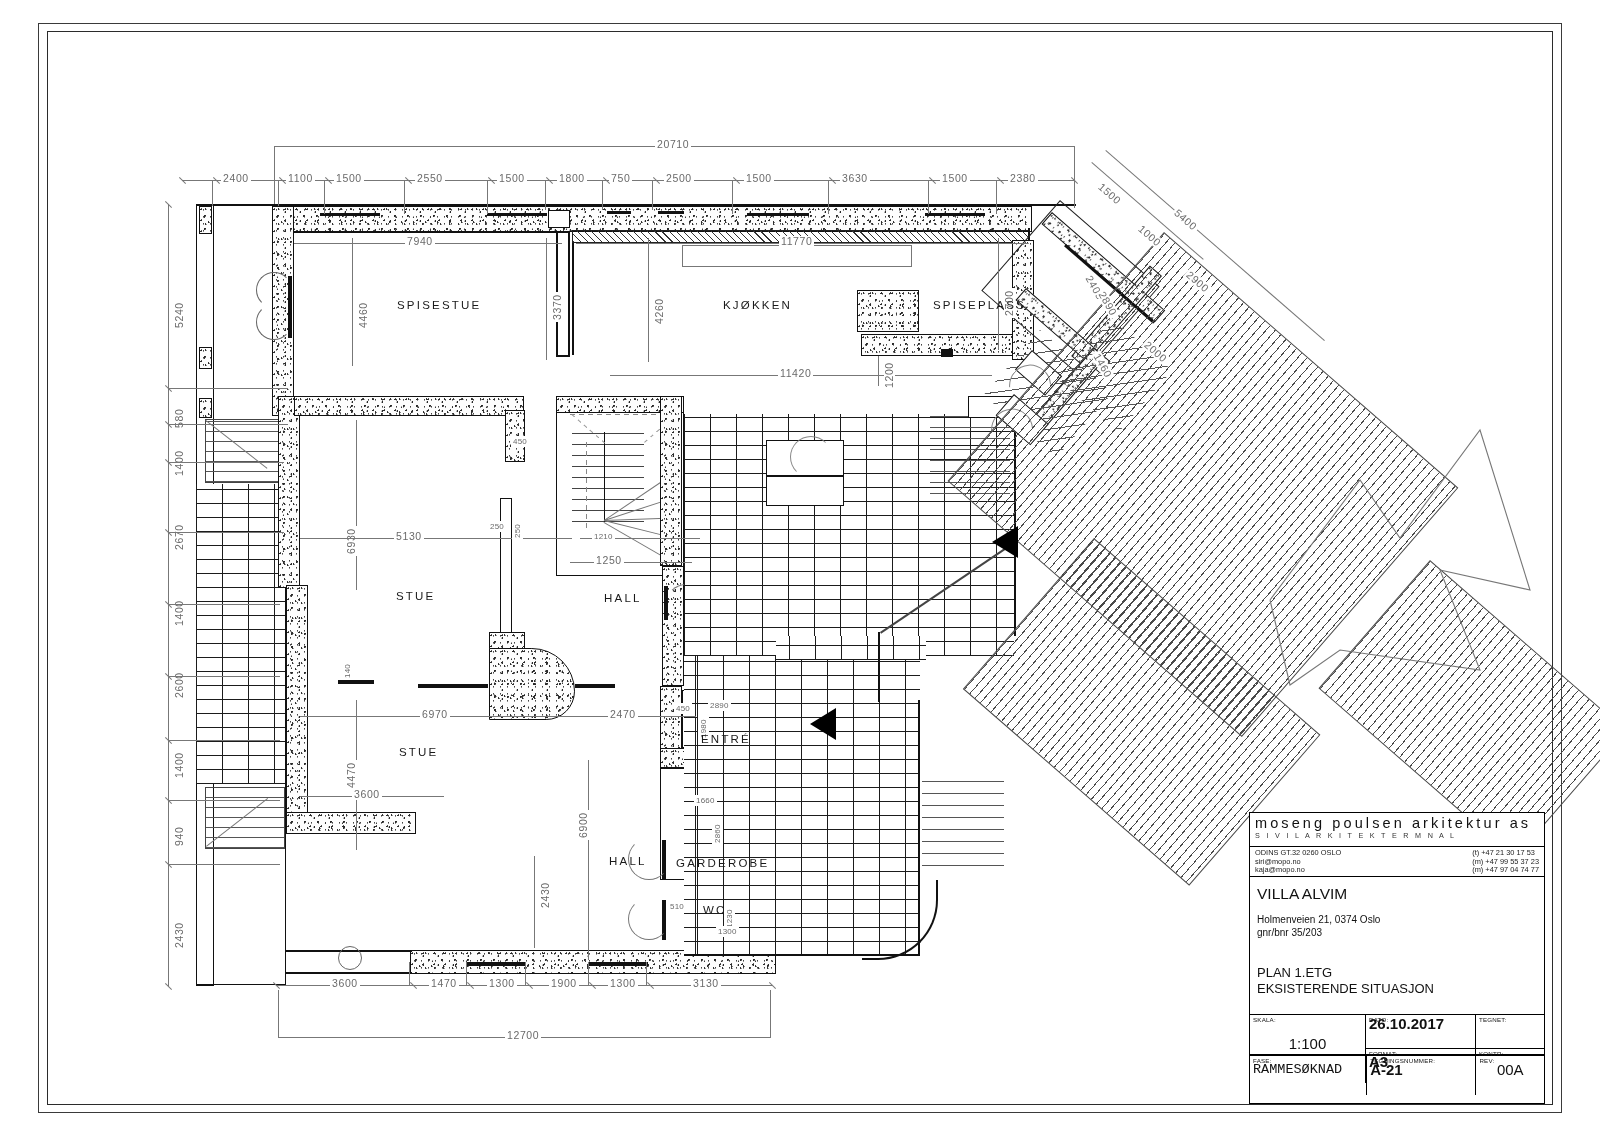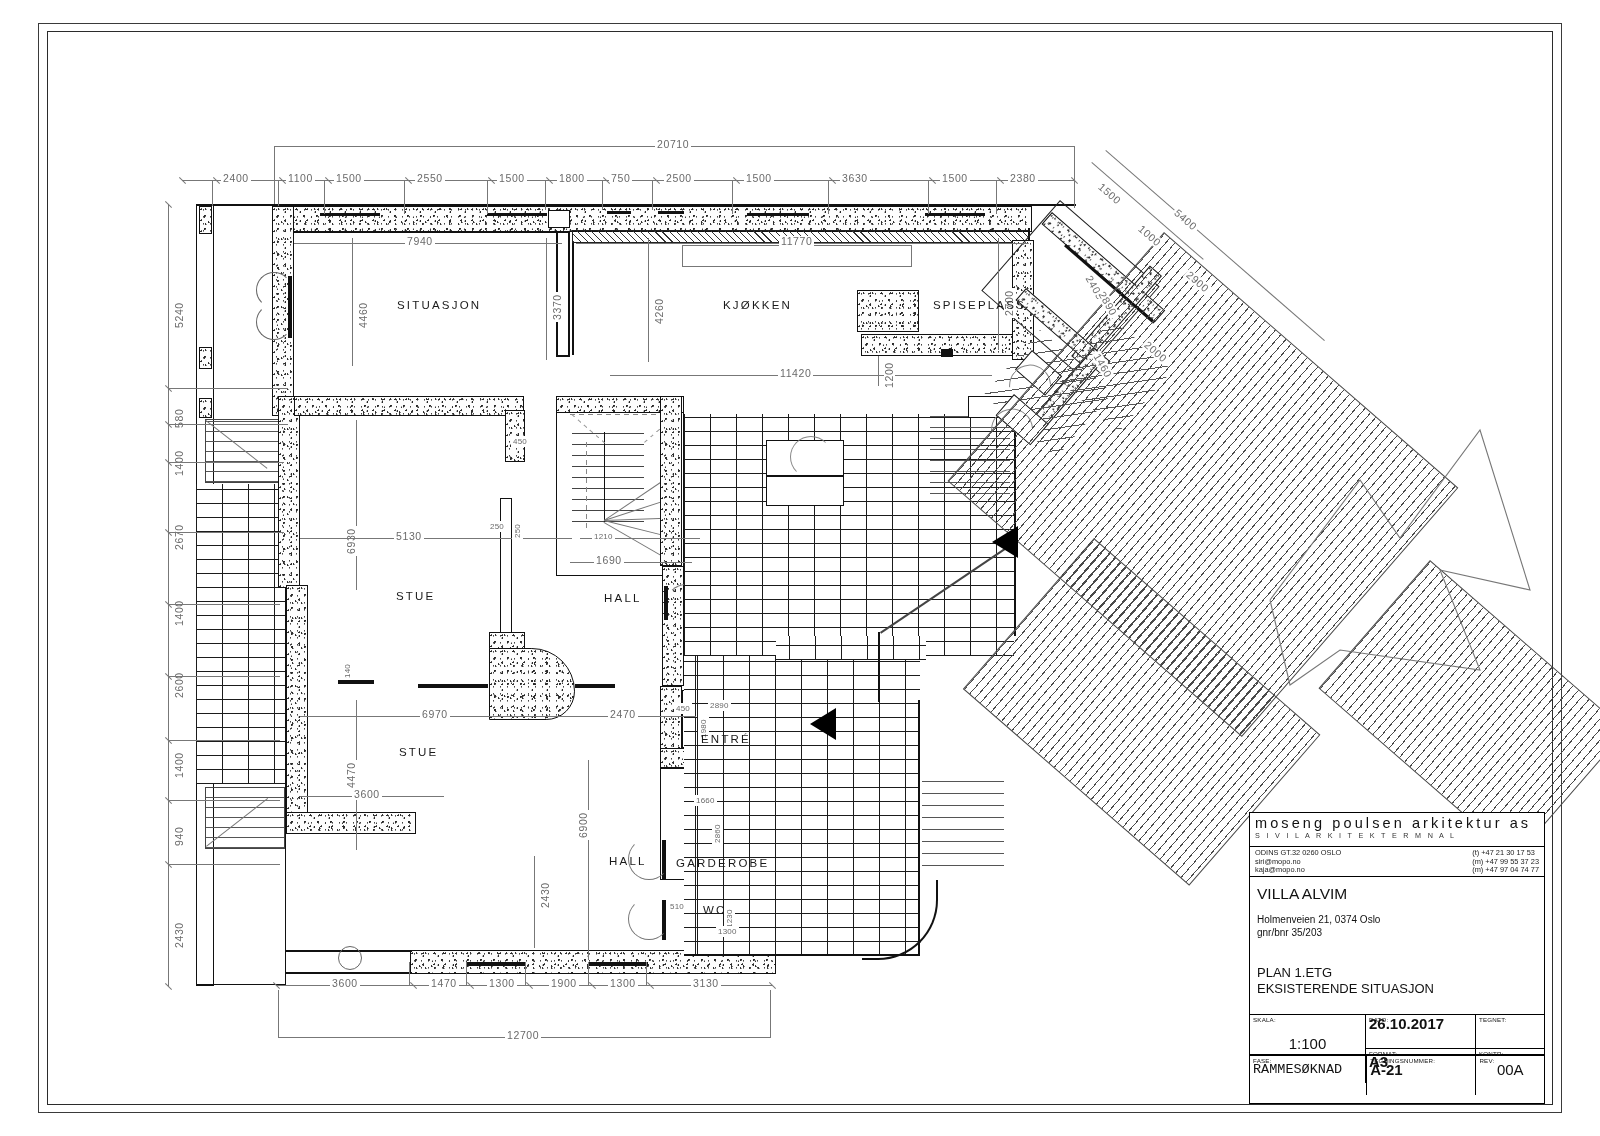--- a/index.html
+++ b/index.html
@@ -381,21 +381,21 @@
     <div class="dim v" style="left:346px;top:556px;">6930</div>
     <div class="lnt" style="left:300px;top:538px;width:272px;height:1px;"></div>
     <div class="dim" style="left:394px;top:531px;">5130</div>
     <div class="dim v tiny" style="left:512px;top:540px;">250</div>
     <div class="dim tiny" style="left:488px;top:521px;">250</div>
     <div class="dim tiny" style="left:511px;top:436px;">450</div>
 
     <div class="lnt" style="left:580px;top:538px;width:120px;height:1px;"></div>
     <div class="dim tiny" style="left:592px;top:531px;">1210</div>
     <div class="lnt" style="left:570px;top:562px;width:122px;height:1px;"></div>
-    <div class="dim" style="left:594px;top:555px;">1690</div>
+    <div class="dim" style="left:594px;top:555px;">1250</div>
 
     <div class="lnt" style="left:300px;top:716px;width:304px;height:1px;"></div>
     <div class="dim" style="left:420px;top:709px;">6970</div>
     <div class="lnt" style="left:586px;top:716px;width:110px;height:1px;"></div>
     <div class="dim" style="left:608px;top:709px;">2470</div>
 
     <div class="lnt" style="left:356px;top:700px;width:1px;height:150px;"></div>
     <div class="dim v" style="left:346px;top:790px;">4470</div>
     <div class="lnt" style="left:300px;top:796px;width:144px;height:1px;"></div>
     <div class="dim" style="left:352px;top:789px;">3600</div>
@@ -444,21 +444,21 @@
     <div class="dim" style="left:1102px;top:180px;transform:rotate(41deg);transform-origin:left top;">1500</div>
     <div class="dim" style="left:1142px;top:222px;transform:rotate(41deg);transform-origin:left top;">1000</div>
     <div class="lnt" style="left:1106px;top:150px;width:290px;height:1px;transform:rotate(41deg);transform-origin:left top;"></div>
     <div class="dim" style="left:1178px;top:206px;transform:rotate(41deg);transform-origin:left top;">5400</div>
     <div class="dim" style="left:1190px;top:268px;transform:rotate(41deg);transform-origin:left top;">2900</div>
     <div class="dim" style="left:1092px;top:272px;transform:rotate(60deg);transform-origin:left top;">2408</div>
     <div class="dim" style="left:1105px;top:288px;transform:rotate(60deg);transform-origin:left top;">2890</div>
     <div class="dim" style="left:1148px;top:338px;transform:rotate(41deg);transform-origin:left top;">2000</div>
     <div class="dim" style="left:1100px;top:350px;transform:rotate(60deg);transform-origin:left top;">1460</div>
 
-    <div class="room" style="left:397px;top:299px;">SITUASJON</div>
+    <div class="room" style="left:397px;top:299px;">SPISESTUE</div>
     <div class="room" style="left:723px;top:299px;">KJØKKEN</div>
     <div class="room" style="left:933px;top:299px;">SPISEPLASS</div>
     <div class="room" style="left:396px;top:590px;">STUE</div>
     <div class="room" style="left:604px;top:592px;">HALL</div>
     <div class="room" style="left:399px;top:746px;">STUE</div>
     <div class="room" style="left:701px;top:733px;">ENTRÉ</div>
     <div class="room" style="left:609px;top:855px;">HALL</div>
     <div class="room" style="left:676px;top:857px;">GARDEROBE</div>
     <div class="room" style="left:703px;top:904px;">WC</div>
 

